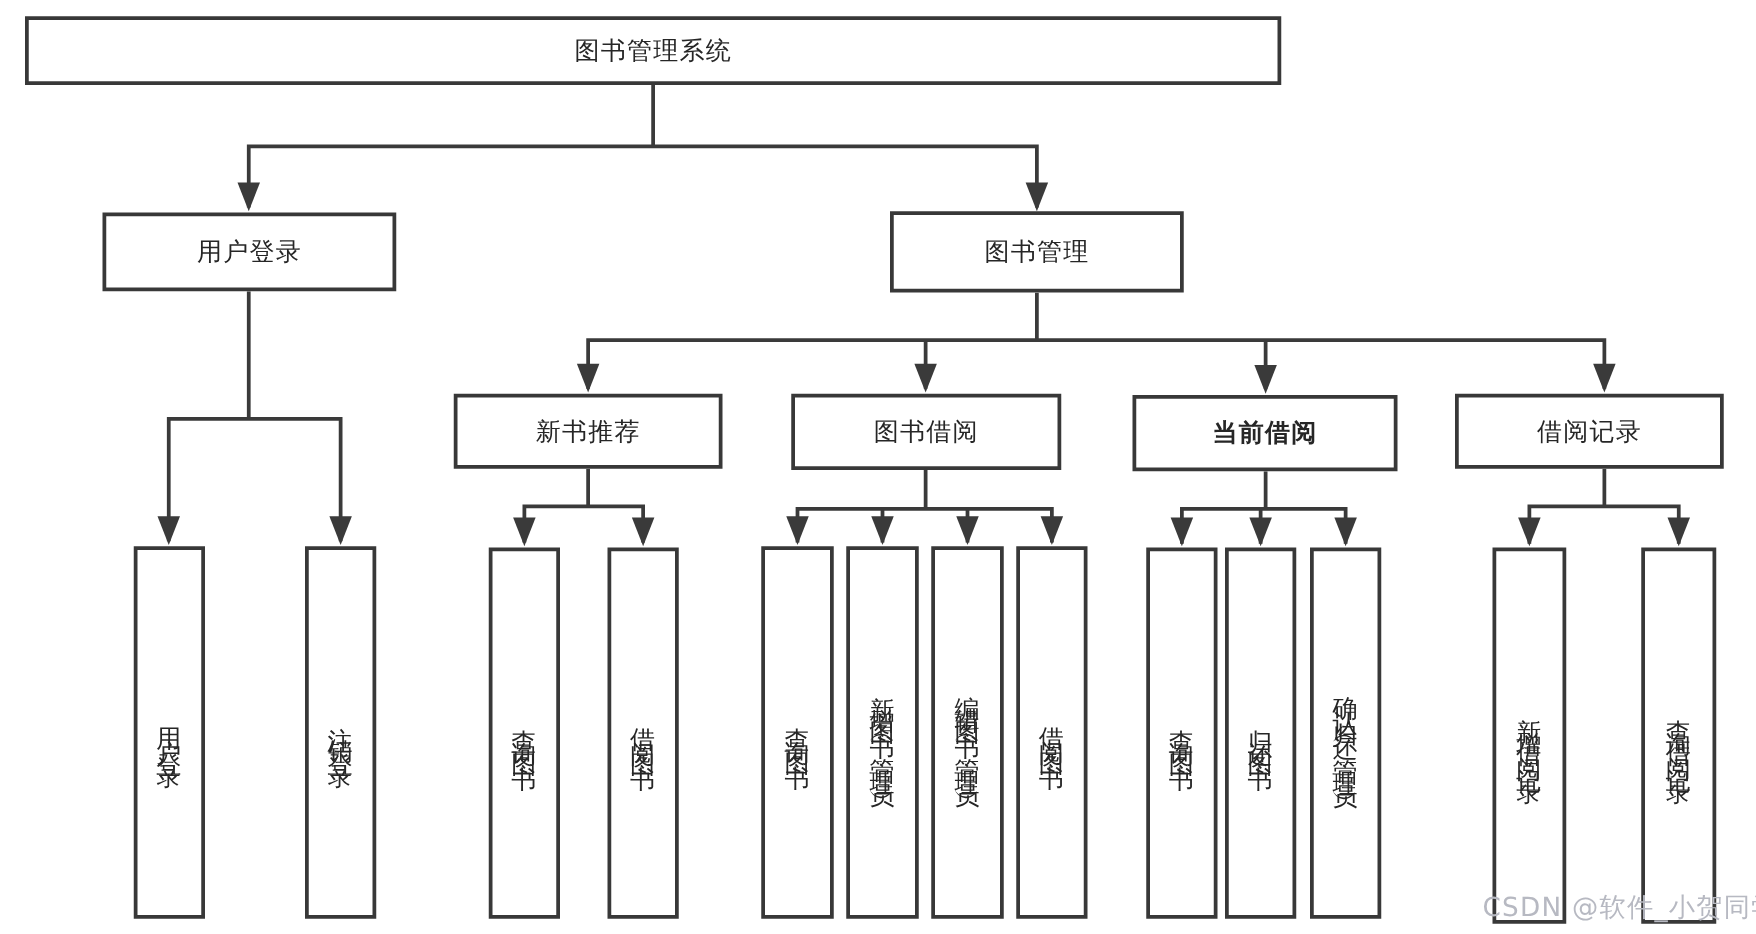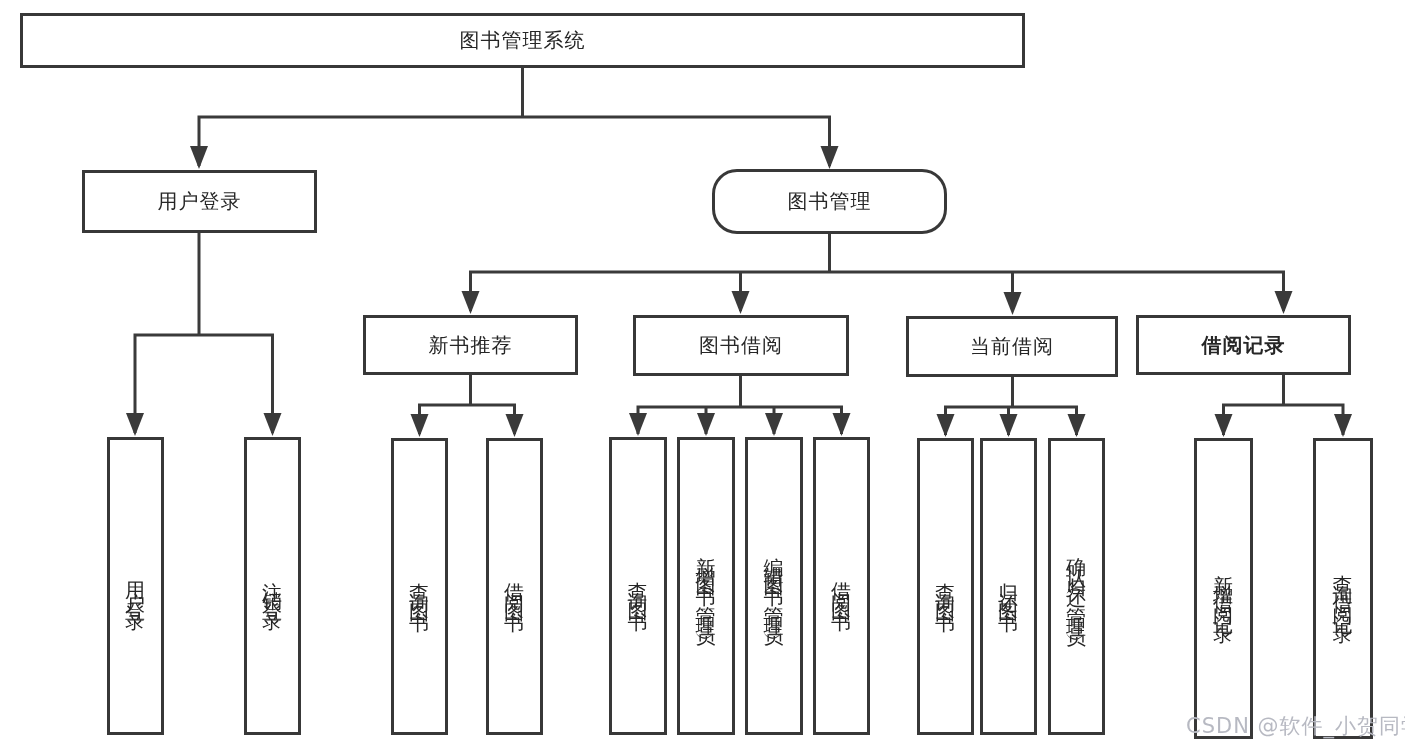--- a/index.html
+++ b/index.html
@@ -38,26 +38,26 @@
     writing-mode: vertical-lr;
     text-orientation: mixed;
     letter-spacing: 10px;
     line-height: 1.4;
     white-space: normal;
   }
   
   .n-root   { left: 20px;  top: 13px;  width: 1005px; height: 55px; }
   
   .n-login  { left: 82px;  top: 170px; width: 235px; height: 63px; }
-  .n-mgmt   { left: 712px; top: 169px; width: 235px; height: 65px; border-radius: 25px; }
+  .n-mgmt   { left: 712px; top: 169px; width: 235px; height: 65px; }
   
   .n-g0 { left: 363px;  top: 315px; width: 215px; height: 60px; }
   .n-g1 { left: 633px;  top: 315px; width: 216px; height: 61px; }
-  .n-g2 { left: 906px;  top: 316px; width: 212px; height: 61px; }
-  .n-g3 { left: 1136px; top: 315px; width: 215px; height: 60px; font-weight: bold; }
+  .n-g2 { left: 906px;  top: 316px; width: 212px; height: 61px; font-weight: bold; }
+  .n-g3 { left: 1164px; top: 315px; width: 215px; height: 60px; }
   
   .n-l00 { left: 107px;  top: 437px; width: 57px; height: 298px; }
   .n-l01 { left: 244px;  top: 437px; width: 57px; height: 298px; }
   .n-l10 { left: 391px;  top: 438px; width: 57px; height: 297px; }
   .n-l11 { left: 486px;  top: 438px; width: 57px; height: 297px; }
   .n-l20 { left: 609px;  top: 437px; width: 58px; height: 298px; }
   .n-l21 { left: 677px;  top: 437px; width: 58px; height: 298px; }
   .n-l22 { left: 745px;  top: 437px; width: 58px; height: 298px; }
   .n-l23 { left: 813px;  top: 437px; width: 57px; height: 298px; }
   .n-l30 { left: 917px;  top: 438px; width: 57px; height: 297px; }

